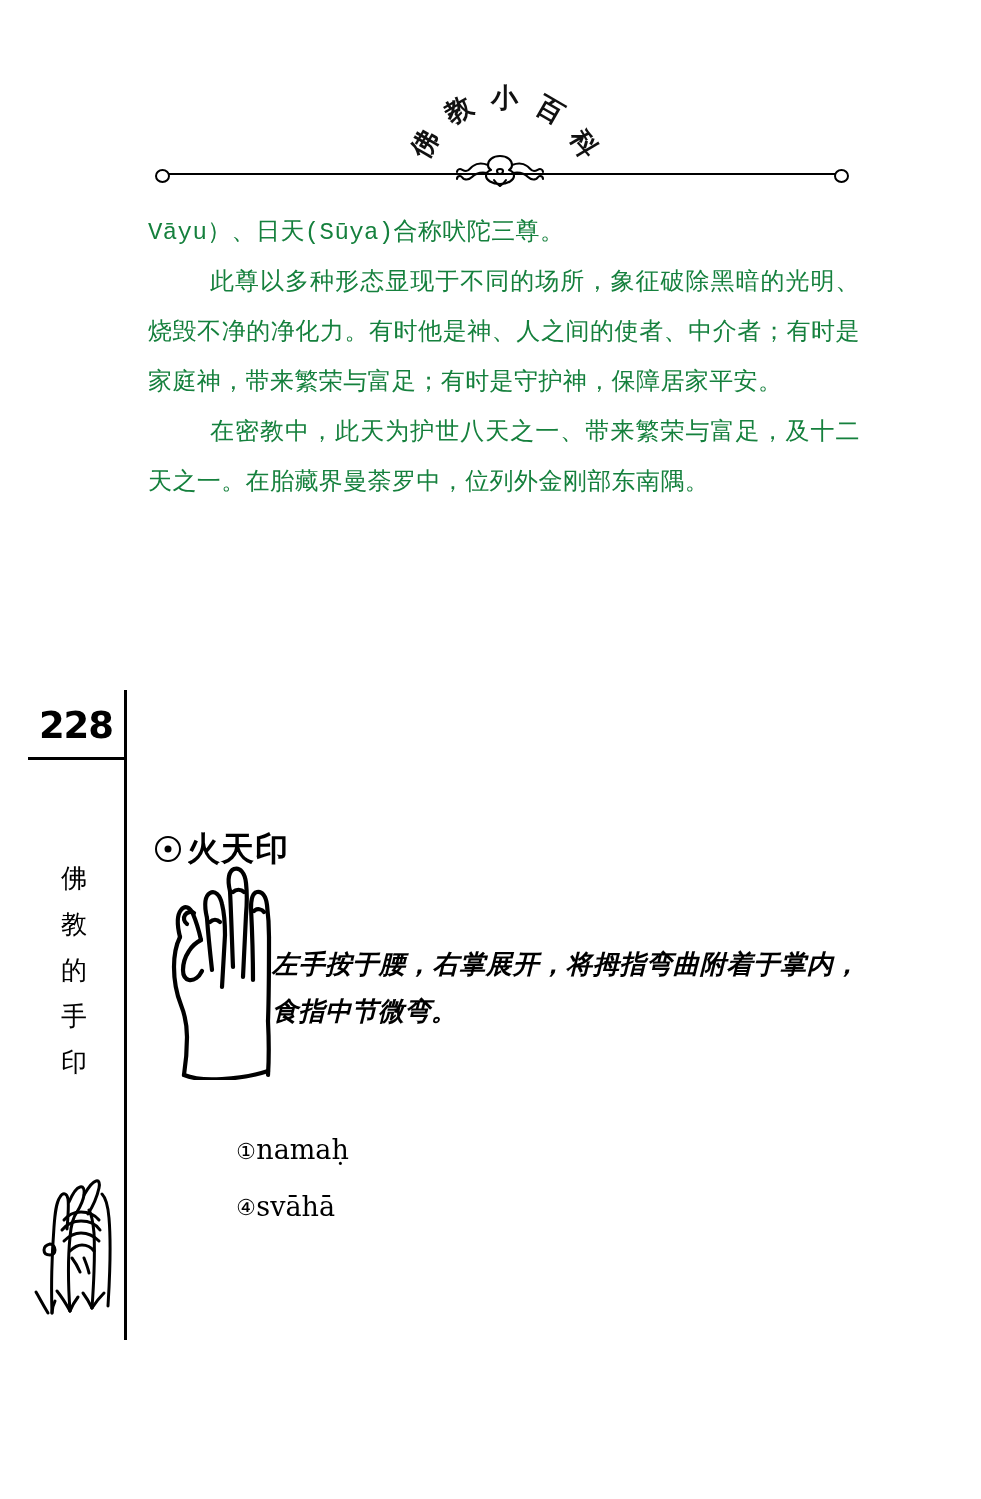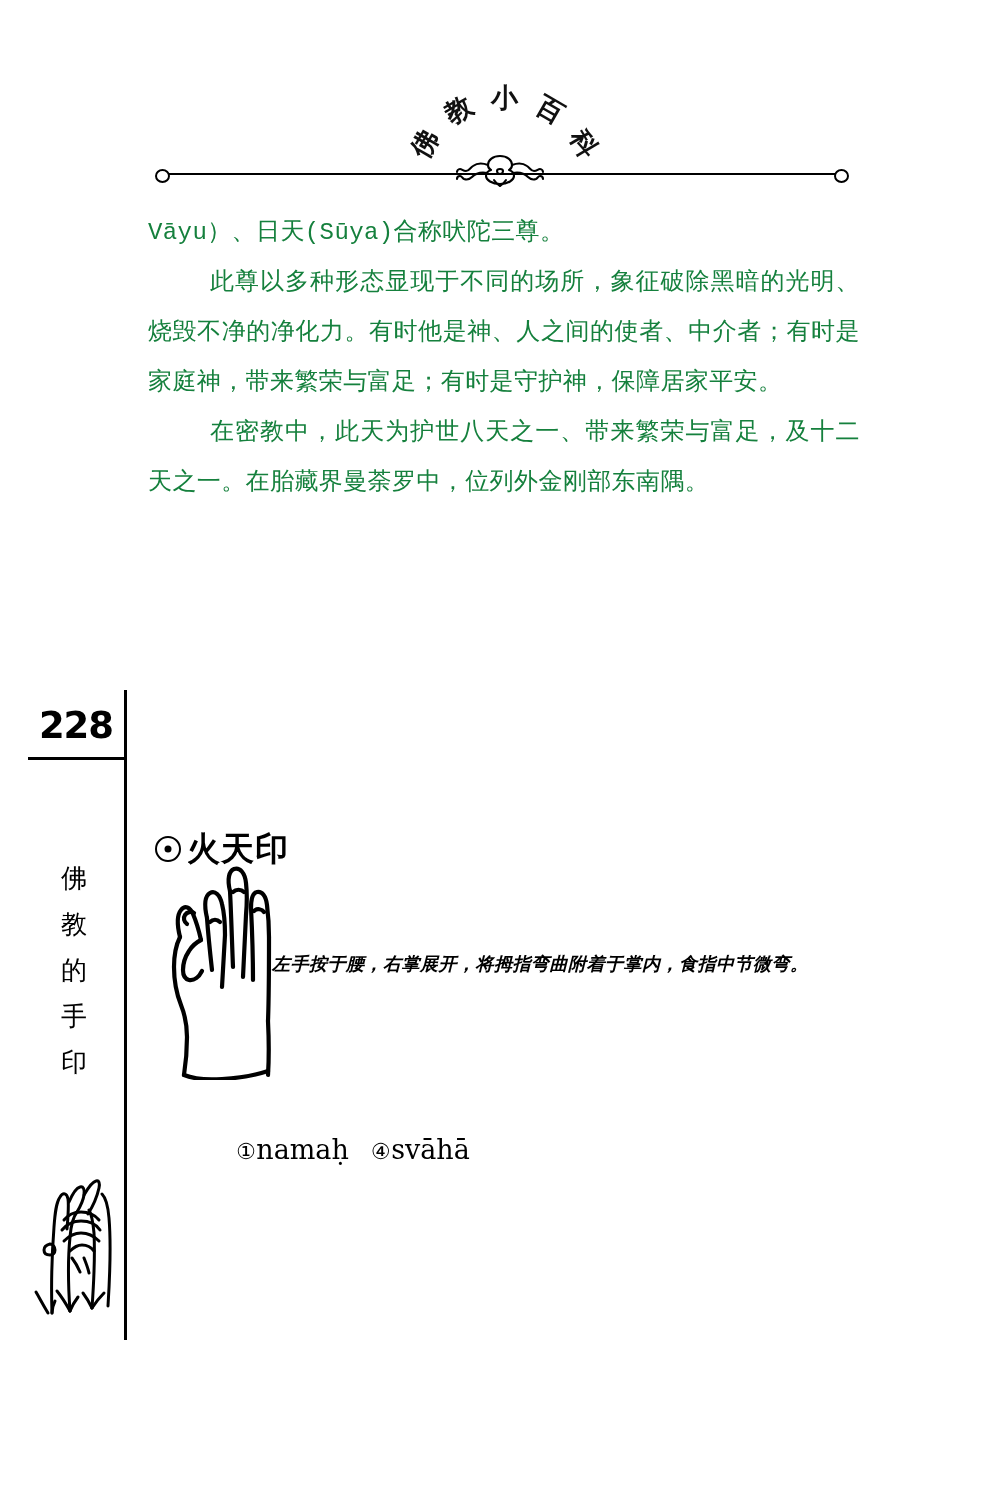--- a/index.html
+++ b/index.html
@@ -195,21 +195,21 @@
     height: 235px;
   }
   .mudra-caption {
     position: absolute;
     left: 272px;
     top: 941px;
     width: 588px;
     font-family: Liberation Sans, sans-serif;
     font-style: italic;
     font-weight: 600;
-    font-size: 18px;
+    font-size: 26px;
     line-height: 47px;
     letter-spacing: 0.5px;
     text-align: justify;
     text-justify: inter-character;
   }
 
   
   .mantra {
     position: absolute;
     left: 150px;
@@ -241,21 +241,22 @@
   }
   .mantra-cn .item { white-space: nowrap; }
 
   .mantra-rom {
     margin-left: 86px;
     font-family: "DejaVu Serif", "Liberation Serif", serif;
     font-size: 27px;
     line-height: 56px;
     display: flex;
     flex-wrap: wrap;
-    gap: 8px 22px;
+    gap: 0 22px;
+    flex-direction: column;
   }
   .mantra-rom .item { white-space: nowrap; }
 
   .circnum {
     display: inline-block;
     font-family: "DejaVu Sans", "Liberation Sans", sans-serif;
     font-weight: 400;
     font-size: 0.82em;
     vertical-align: 0.02em;
     margin-right: 0.02em;

